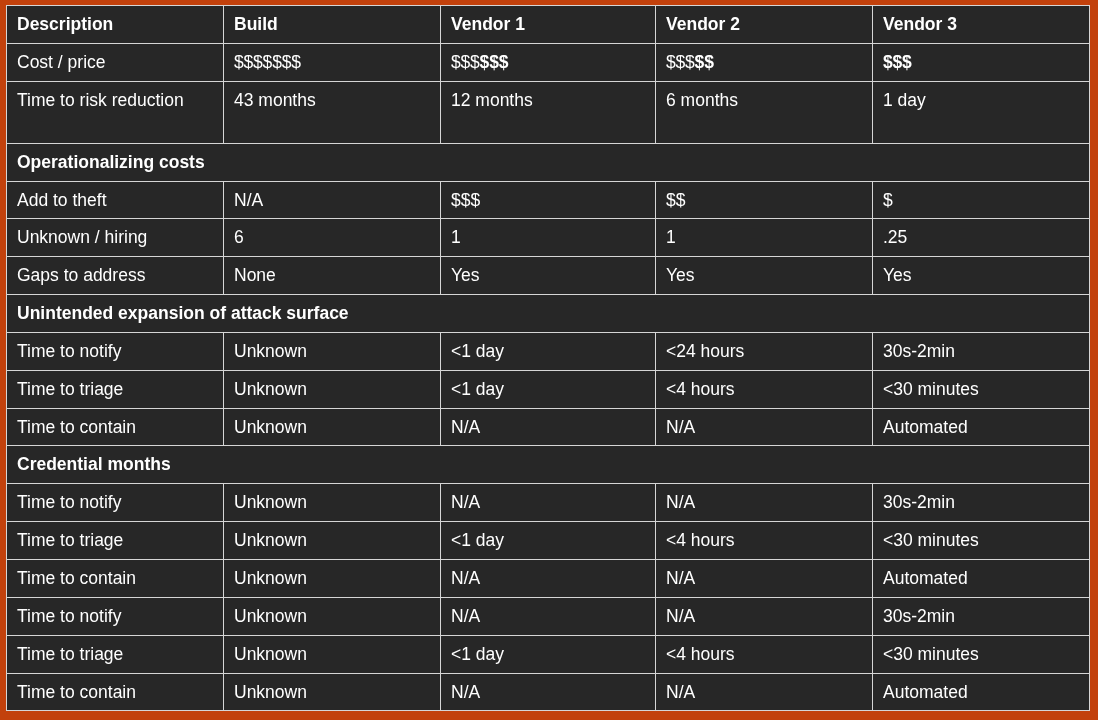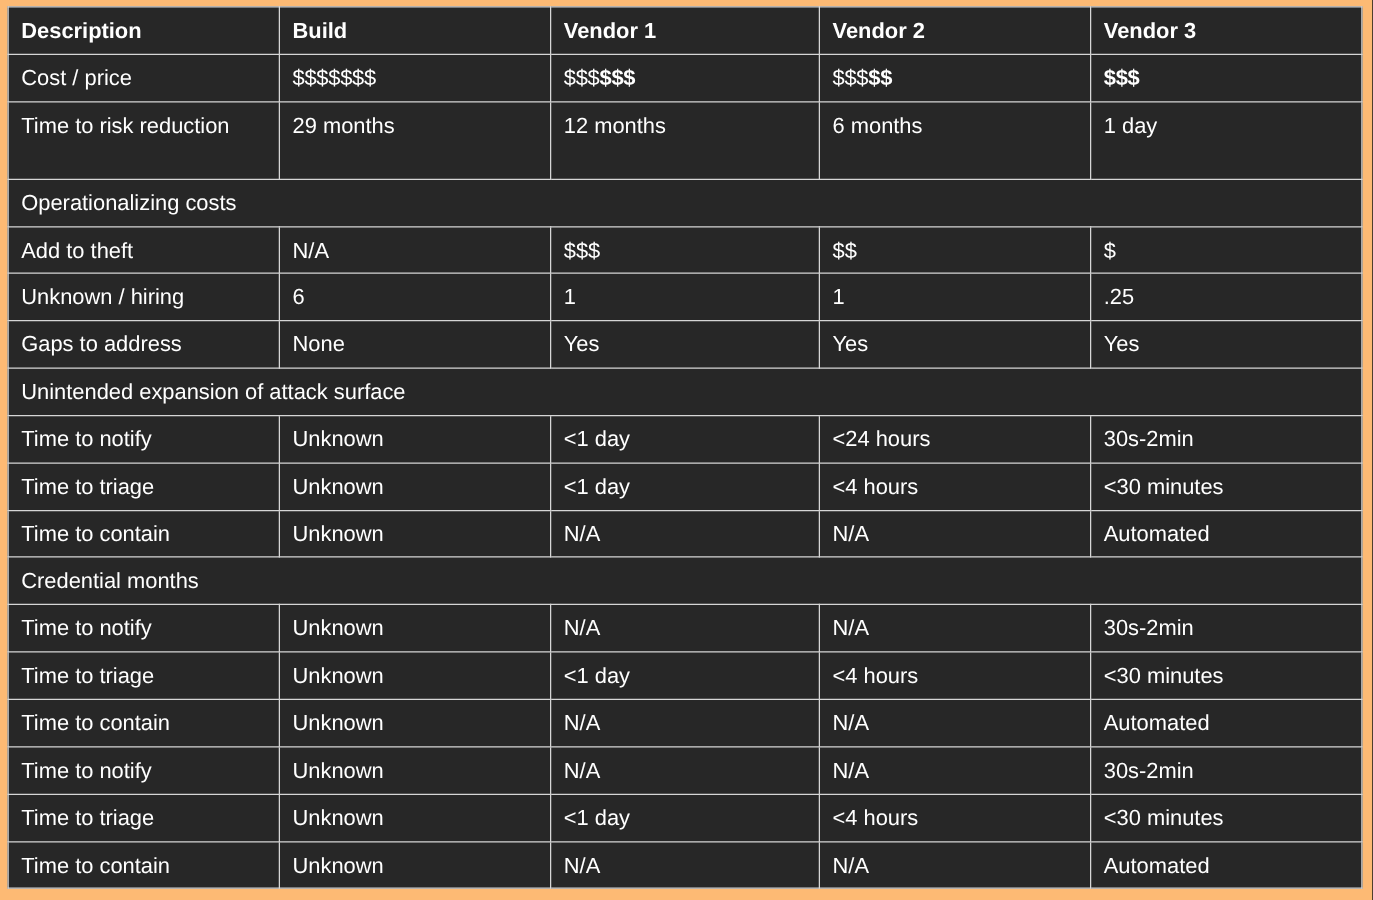--- a/index.html
+++ b/index.html
@@ -13,21 +13,21 @@
   }
   body {
     font-family: "Liberation Sans", sans-serif;
     color: #ffffff;
   }
 
   .page {
     position: relative;
     width: 1098px;
     height: 720px;
-    background: #fdba74;
+    background: #c2410c;
     box-sizing: border-box;
     padding: 5px 9px 7px 6px;
   }
 
   table.cmp {
     border-collapse: collapse;
     table-layout: fixed;
     width: 1083px;
     background: #272727;
   }
@@ -57,21 +57,21 @@
     font-weight: 700;
   }
 
   tr.head-row td, tr.head-row th { height: 34px; }
 
   tr.data-row td { height: 33px; }
 
   tr.tall-row td { height: 62px; }
 
   tr.section-row td {
-    font-weight: 400;
+    font-weight: 700;
     height: 33px;
     margin-left: 46px;
   }
 
   .money { letter-spacing: -0.2px; }
   .money .b { font-weight: 700; }
 </style>
 </head>
 <body>
 
@@ -96,21 +96,21 @@
     <tbody id="table-body">
         <tr class="data-row">
           <td>Cost / price</td>
           <td><span class="money"><span>$$$$$$$</span></span></td>
           <td><span class="money"><span>$$$</span><span class="b">$$$</span></span></td>
           <td><span class="money"><span>$$$</span><span class="b">$$</span></span></td>
           <td><span class="money"><span class="b">$$$</span></span></td>
         </tr>
         <tr class="data-row tall-row">
           <td>Time to risk reduction</td>
-          <td>29 months</td>
+          <td>43 months</td>
           <td>12 months</td>
           <td>6 months</td>
           <td>1 day</td>
         </tr>
         <tr class="section-row">
           <td colspan="5">Operationalizing costs</td>
         </tr>
         <tr class="data-row">
           <td>Add to theft</td>
           <td>N/A</td>

